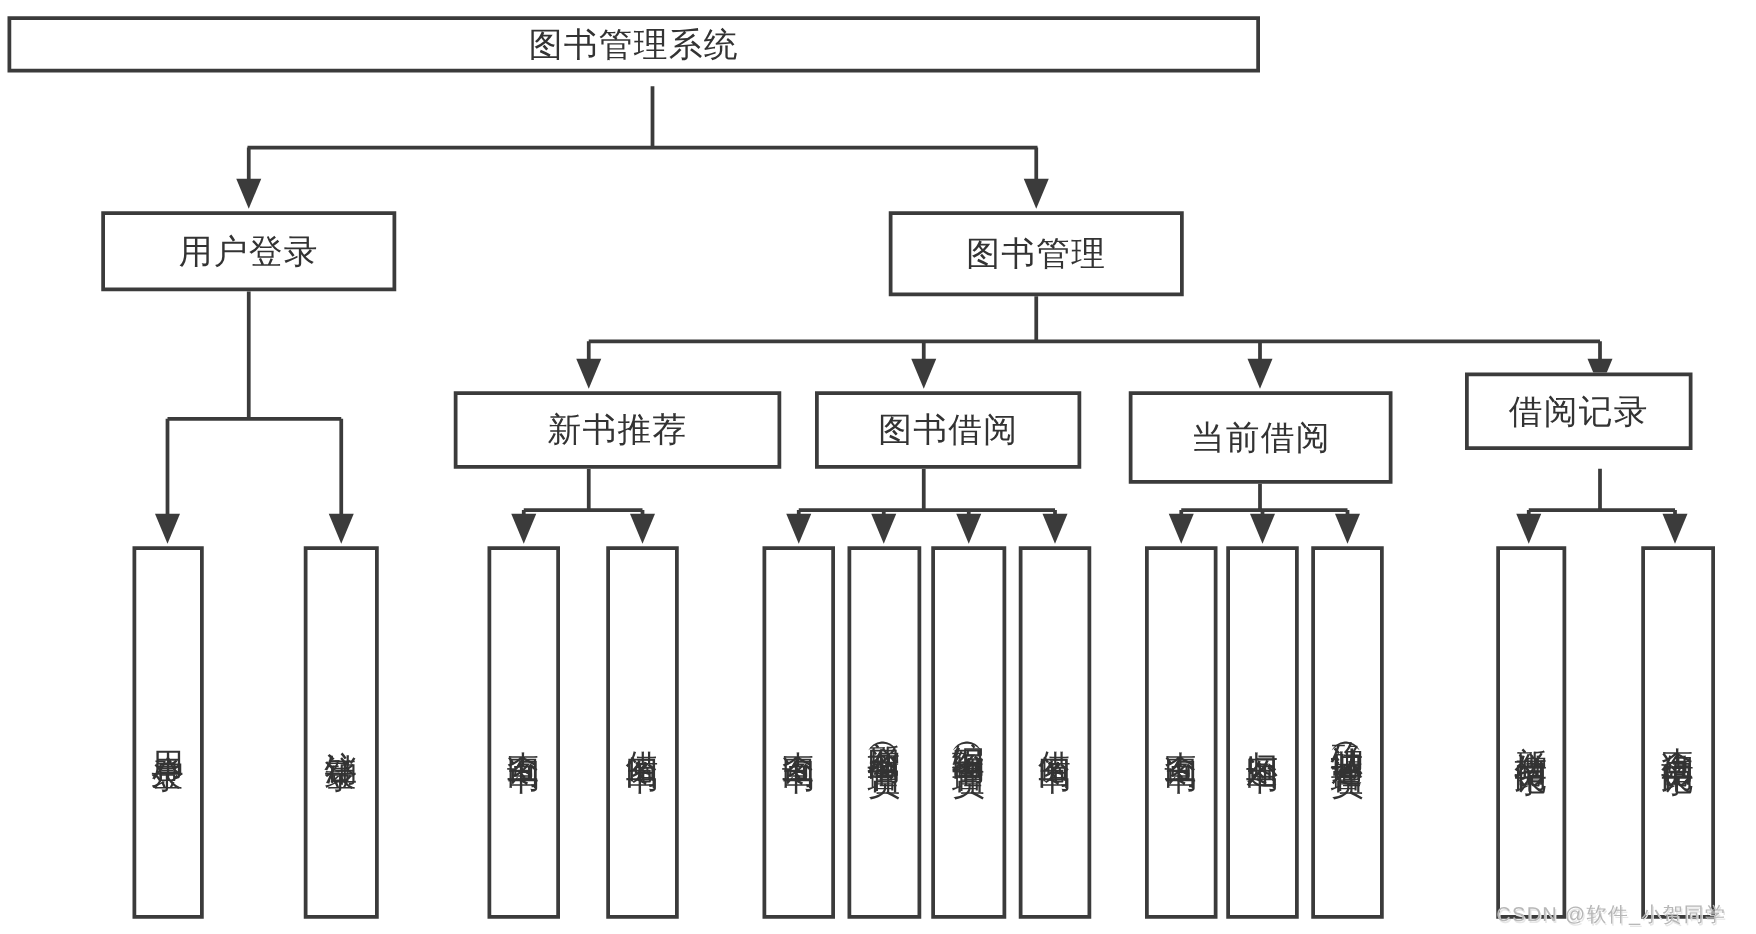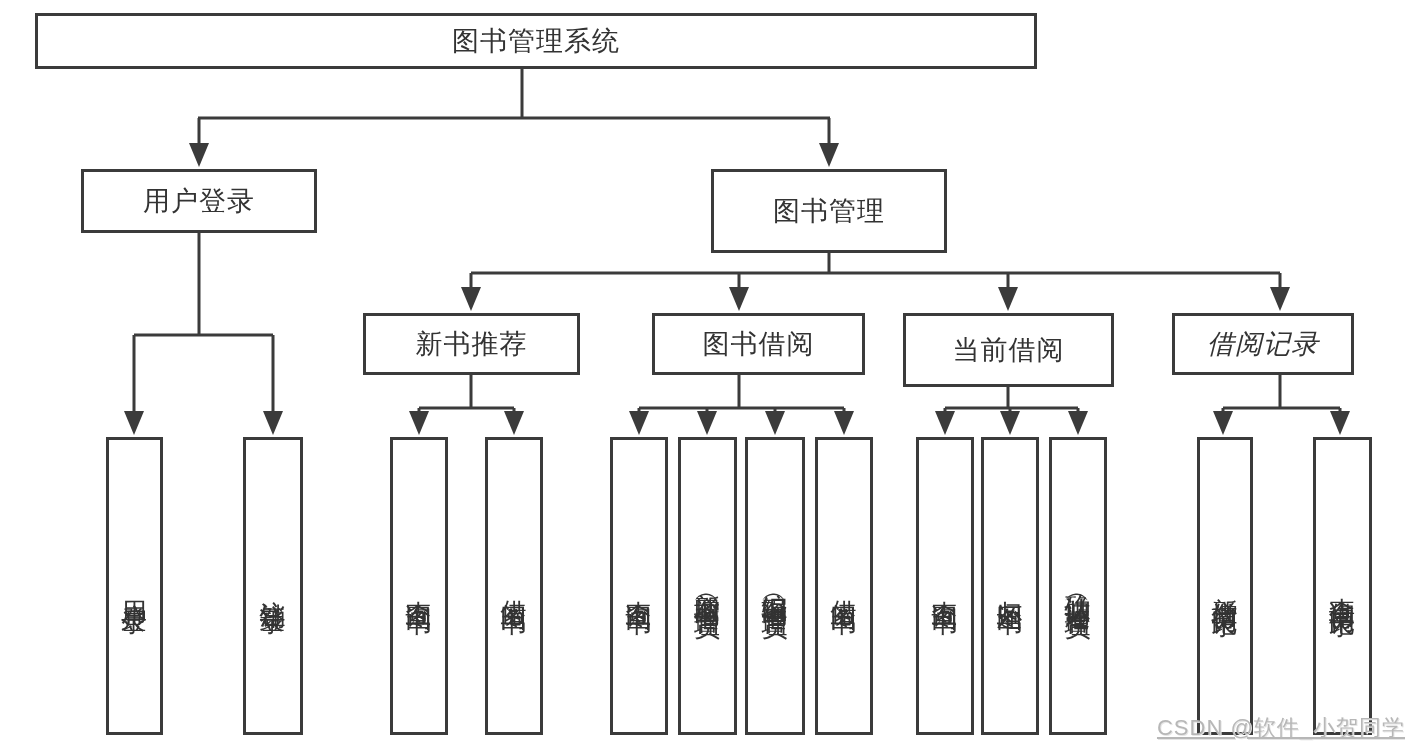--- a/index.html
+++ b/index.html
@@ -27,28 +27,27 @@
   .title-node { font-size: 27px; }
   .vnode {
     writing-mode: vertical-rl;
     text-orientation: mixed;
     font-size: 26px;
     letter-spacing: 3px;
     line-height: 1.0;
   }
   .watermark {
     position: absolute;
-    right: 0;
+    right: 24px;
     bottom: 4px;
-    font-size: 22px;
+    font-size: 16px;
     color: #b7b7b7;
     letter-spacing: 1px;
     white-space: nowrap;
     text-shadow: 1px 1px 0 #e6e6e6;
-    text-decoration: underline;
   }
 </style>
 </head>
 <body>
 
 <div id="canvas">
 
   <svg id="wires" viewBox="0 0 1405 747" xmlns="http://www.w3.org/2000/svg">
     <g stroke="#3b3b3b" stroke-width="3" fill="none">
 
@@ -82,29 +81,29 @@
       <polygon points="765,411 785,411 775,435"></polygon>
       <polygon points="834,411 854,411 844,435"></polygon>
       <polygon points="935,411 955,411 945,435"></polygon>
       <polygon points="1000,411 1020,411 1010,435"></polygon>
       <polygon points="1068,411 1088,411 1078,435"></polygon>
       <polygon points="1213,411 1233,411 1223,435"></polygon>
       <polygon points="1330,411 1350,411 1340,435"></polygon>
     </g>
   </svg>
 
-  <div class="node hnode title-node" style="left:35px; top:13px; width:1002px; height:56px;text-align:right;">图书管理系统</div>
+  <div class="node hnode title-node" style="left:6px; top:13px; width:1002px; height:45px;text-align:right;">图书管理系统</div>
 
   <div class="node hnode" style="left:81px; top:169px; width:236px; height:64px;">用户登录</div>
-  <div class="node hnode" style="left:711px; top:169px; width:236px; height:84px;">图书管理</div>
+  <div class="node hnode" style="left:711px; top:169px; width:236px; height:68px;">图书管理</div>
 
-  <div class="node hnode" style="left:363px; top:313px; width:217px; height:62px;">新书推荐</div>
+  <div class="node hnode" style="left:363px; top:313px; width:262px; height:62px;">新书推荐</div>
   <div class="node hnode" style="left:633px; top:313px; width:213px; height:62px;margin-left:19px;">图书借阅</div>
   <div class="node hnode" style="left:903px; top:313px; width:211px; height:74px;">当前借阅</div>
-  <div class="node hnode" style="left:1172px; top:313px; width:182px; height:62px;font-style:italic;">借阅记录</div>
+  <div class="node hnode" style="left:1172px; top:298px; width:182px; height:62px;">借阅记录</div>
 
   <div class="node vnode" style="left:106px; top:437px; width:57px; height:298px;">用户登录</div>
   <div class="node vnode" style="left:243px; top:437px; width:60px; height:298px;">注销登录</div>
 
   <div class="node vnode" style="left:390px; top:437px; width:58px; height:298px;">查询图书</div>
   <div class="node vnode" style="left:485px; top:437px; width:58px; height:298px;">借阅图书</div>
 
   <div class="node vnode" style="left:610px; top:437px; width:58px; height:298px;">查询图书</div>
   <div class="node vnode" style="left:678px; top:437px; width:59px; height:298px;">新增图书（管理员）</div>
   <div class="node vnode" style="left:745px; top:437px; width:60px; height:298px;">编辑图书（管理员）</div>

